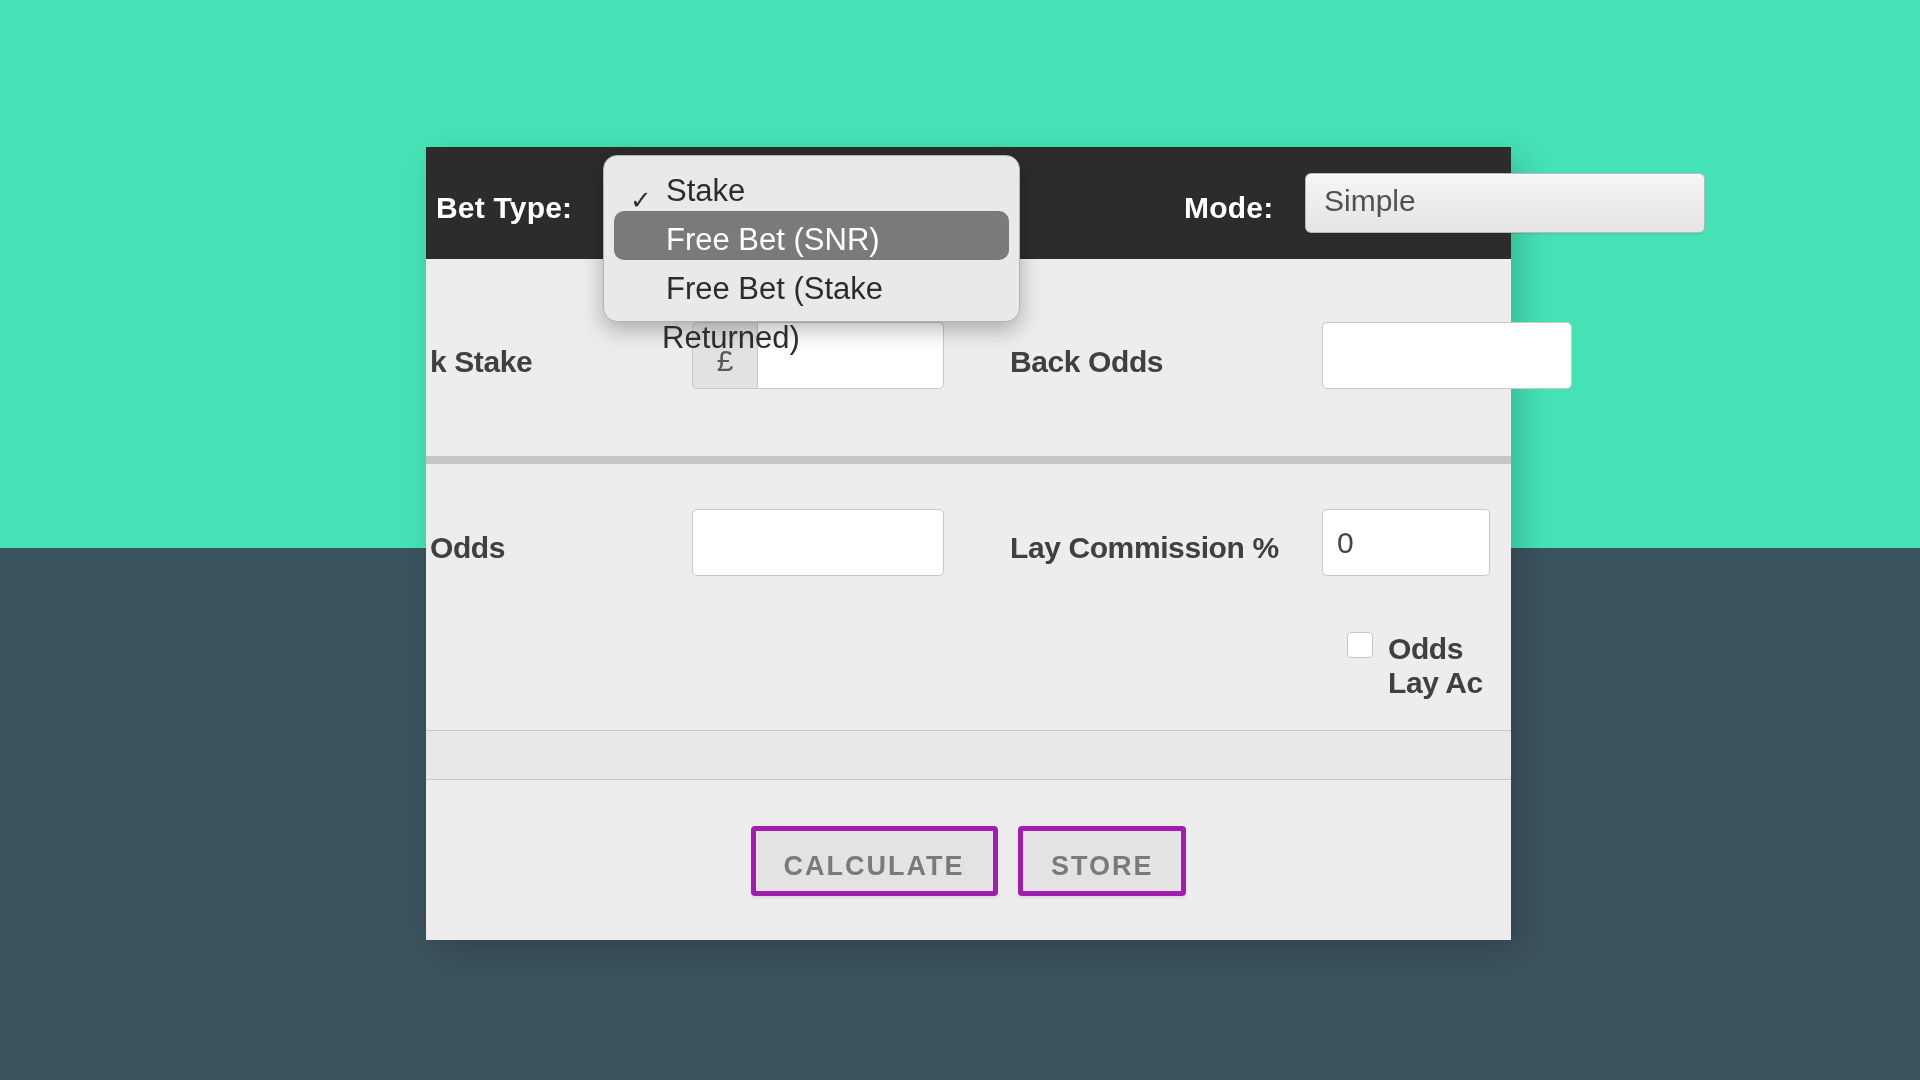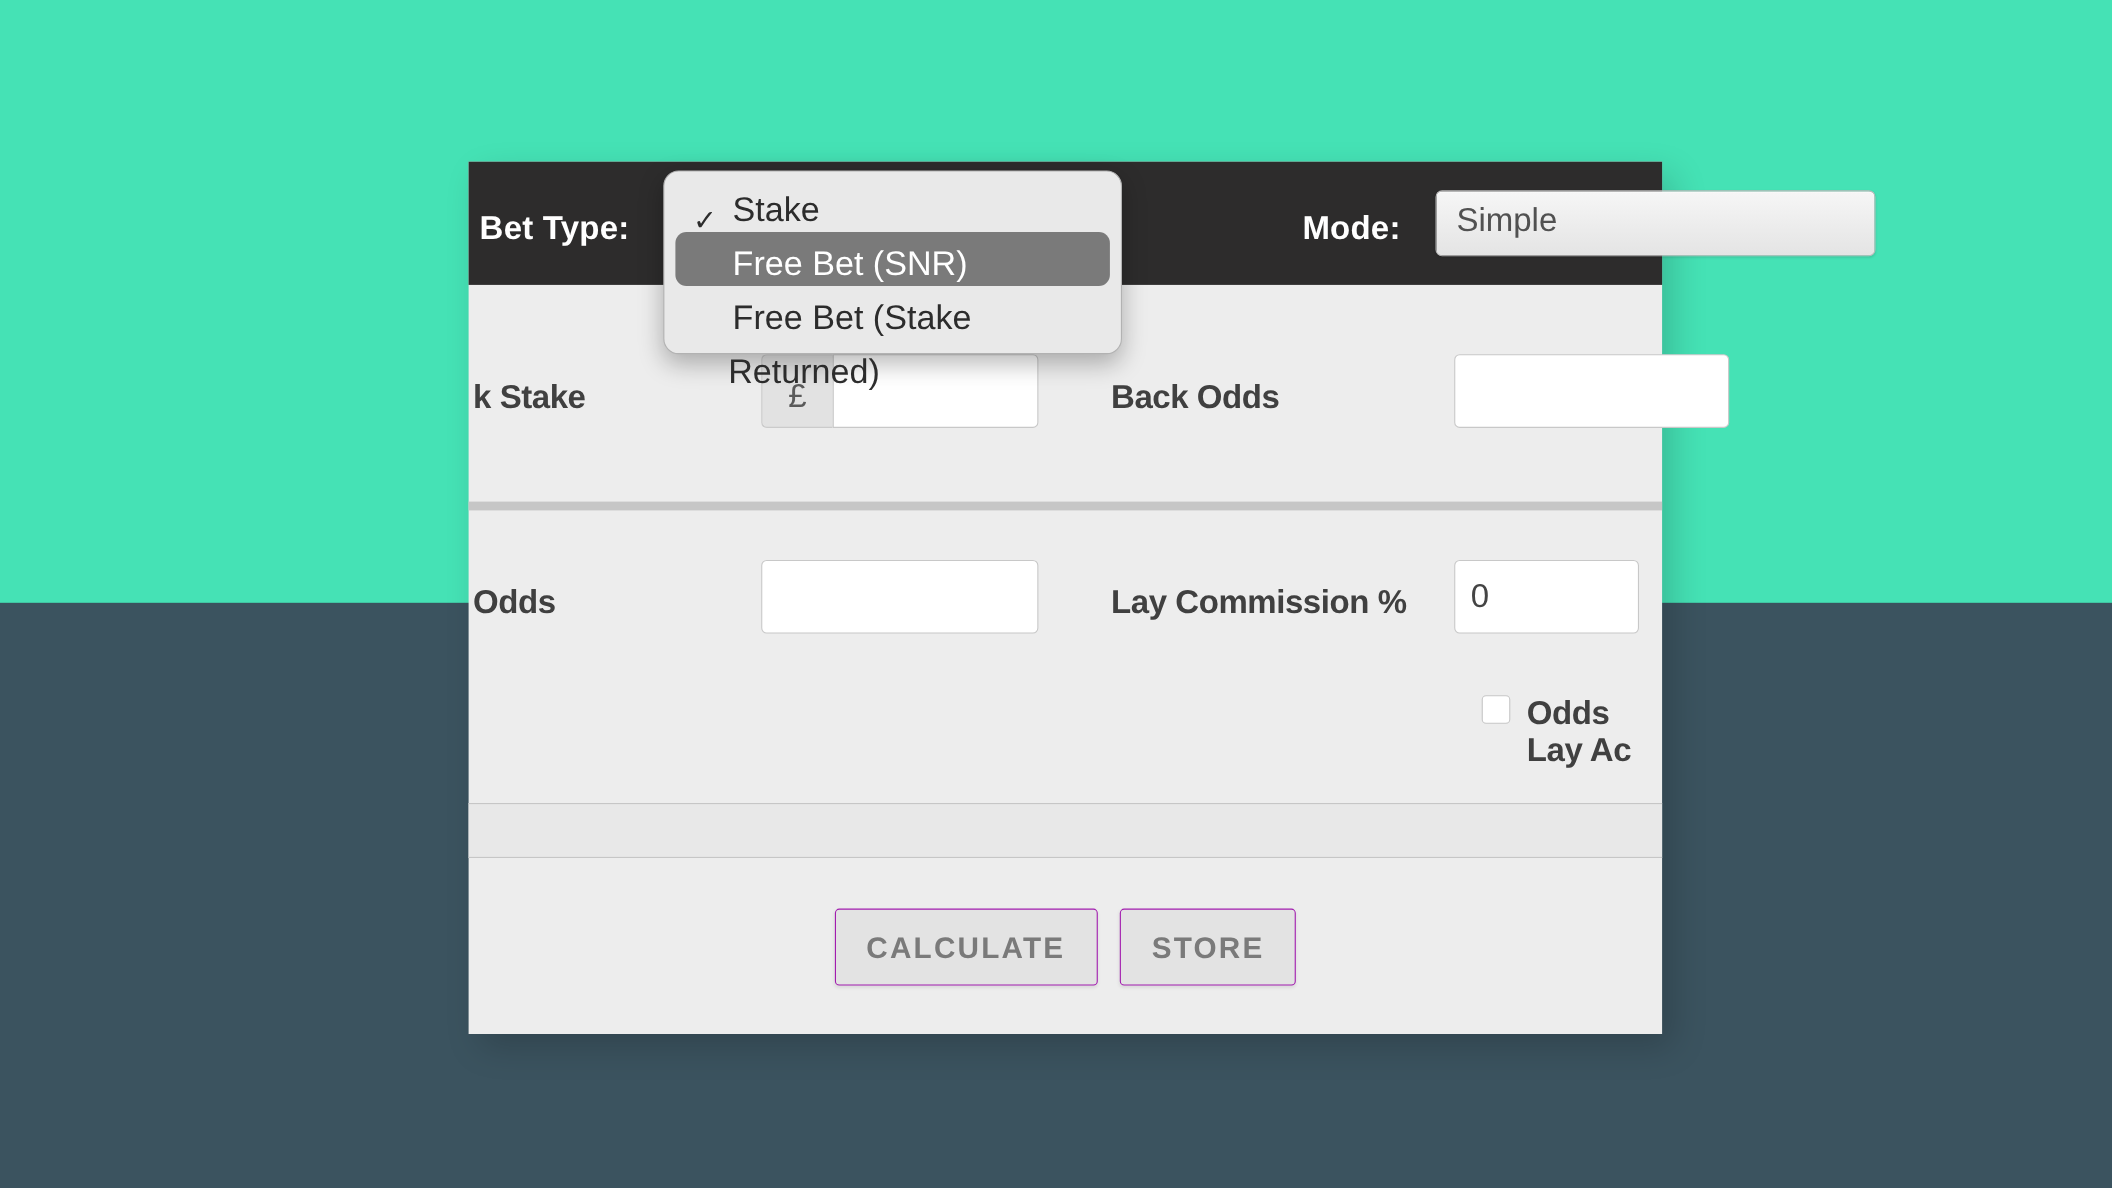--- a/index.html
+++ b/index.html
@@ -77,21 +77,21 @@
     position:absolute; left:921px; top:485px; width:26px; height:26px;
     background:#fff; border:1px solid #c6c6c6; border-radius:4px;
   }
   .strip {
     position:absolute; left:0; top:583px; width:100%; height:50px;
     background:#e8e8e8; border-top:1px solid #c6c6c6; border-bottom:1px solid #c6c6c6;
   }
   .btnrow { position:absolute; left:0; top:675px; width:100%; text-align:center; }
   .btn {
     display:inline-block; height:70px; line-height:70px;
-    background:#e3e3e3; border:1px solid #a21caf; border-radius:4px;
+    background:#e3e3e3; border:5px solid #a21caf; border-radius:4px;
     font-size:27px; font-weight:700; letter-spacing:2px; color:#7a7a7a;
     padding:0 28px; margin:0 8px;
     box-shadow:0 2px 3px rgba(0,0,0,0.08);
   }
 </style>
 </head>
 <body>
 
 <div class="bg-top"></div>
 

